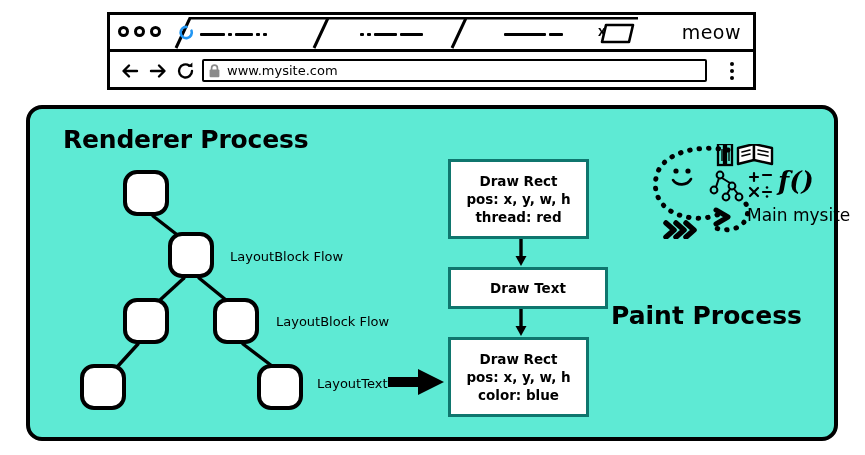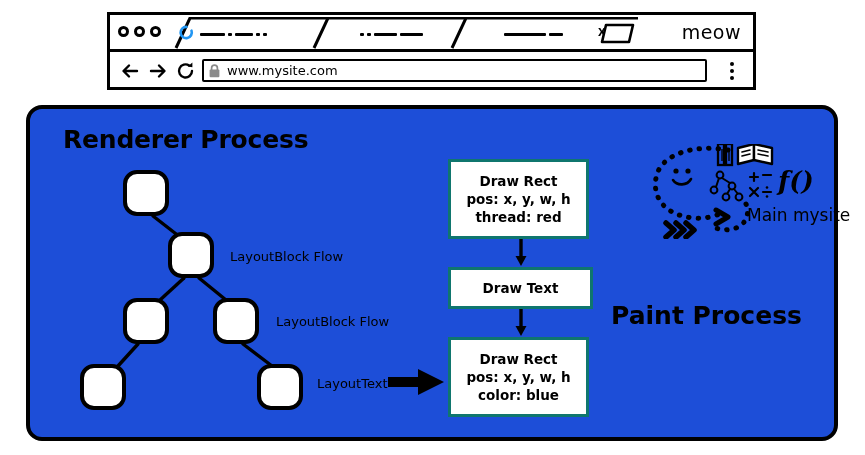--- a/index.html
+++ b/index.html
@@ -159,21 +159,21 @@
 
   
   #renderer-panel {
     position: absolute;
     left: 26px;
     top: 105px;
     width: 812px;
     height: 336px;
     border: 4px solid #000;
     border-radius: 16px;
-    background: #1d4ed8;
+    background: #5eead4;
     box-sizing: border-box;
   }
   #renderer-title {
     position: absolute;
     left: 33px;
     top: 16px;
     font-size: 25px;
     font-weight: bold;
     font-family: "DejaVu Sans", sans-serif;
     letter-spacing: -0.2px;
@@ -226,21 +226,21 @@
     display: flex;
     flex-direction: column;
     align-items: center;
     justify-content: center;
     font-family: "DejaVu Sans", sans-serif;
     font-size: 13.5px;
     line-height: 1.35;
     font-weight: bold;
   }
   #paint-box-1 { left: 418px; top: 50px;  width: 141px; height: 80px; }
-  #paint-box-2 { left: 418px; top: 158px; width: 145px; height: 42px; }
+  #paint-box-2 { left: 418px; top: 158px; width: 160px; height: 42px; }
   #paint-box-3 { left: 418px; top: 228px; width: 141px; height: 80px; }
   .box-line { display: block; }
 
   .connector {
     position: absolute;
     left: 484px;
     width: 14px;
   }
   #connector-1 { top: 130px; height: 28px; }
   #connector-2 { top: 200px; height: 28px; }

